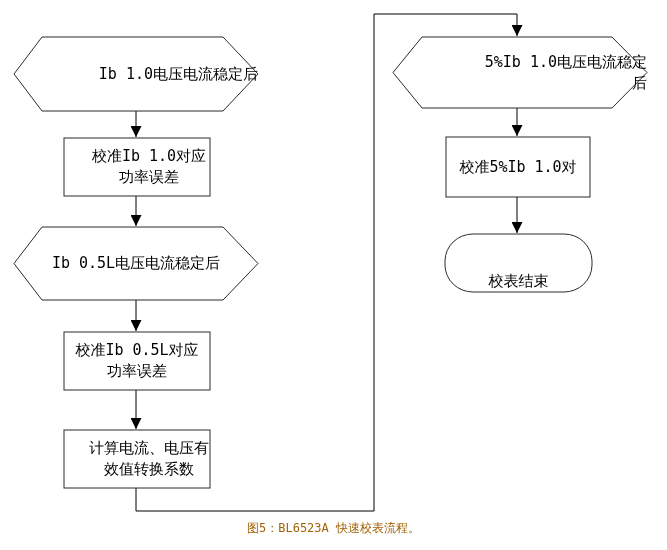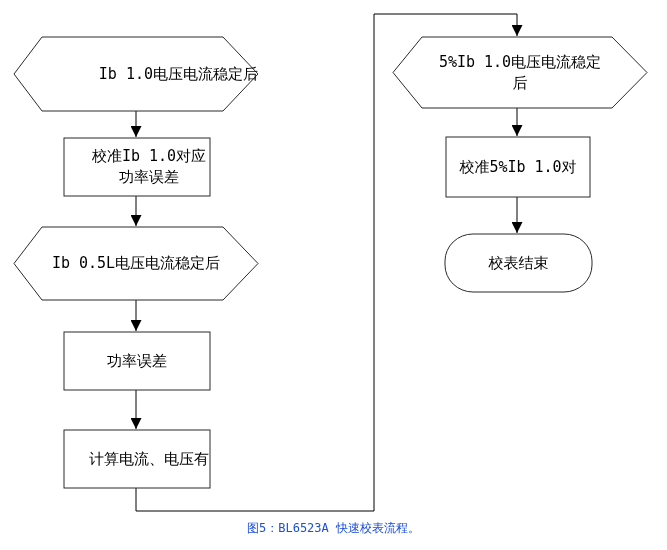--- a/index.html
+++ b/index.html
@@ -25,32 +25,32 @@
     color: #000000;
     white-space: nowrap;
     pointer-events: none;
   }
   
   .lbl-hex-ib10        { left: 14px;  top: 37px;  width: 244px; height: 74px; align-items: flex-end; }
   .lbl-rect-cal-ib10   { left: 64px;  top: 138px; width: 170px; height: 58px; border-radius: 11px; }
   .lbl-hex-ib05l       { left: 14px;  top: 227px; width: 244px; height: 73px; }
   .lbl-rect-cal-ib05l  { left: 64px;  top: 332px; width: 146px; height: 58px; }
   .lbl-rect-calc-rms   { left: 64px;  top: 430px; width: 170px; height: 58px; }
-  .lbl-hex-5pct        { left: 393px; top: 37px;  width: 254px; height: 71px; }
+  .lbl-hex-5pct        { left: 393px; top: 37px;  width: 254px; height: 71px; align-items: flex-end; }
   .lbl-rect-cal-5pct   { left: 446px; top: 137px; width: 144px; height: 60px; }
-  .lbl-term-end        { left: 445px; top: 234px; width: 147px; height: 58px; }
+  .lbl-term-end        { left: 445px; top: 234px; width: 147px; height: 58px; justify-content: flex-end; }
   .caption {
     position: absolute;
     left: 0;
     top: 520px;
     width: 667px;
     text-align: center;
     font-size: 12px;
     line-height: 16px;
-    color: #1d4ed8;
+    color: #a16207;
   }
 </style>
 </head>
 <body>
 
 <div class="stage">
 
   <svg width="667" height="550" viewBox="0 0 667 550">
     <defs>
       <marker id="ah" viewBox="0 0 10 10" refX="10" refY="5" markerWidth="12" markerHeight="11" orient="auto">
@@ -83,25 +83,27 @@
   <div class="label lbl-rect-cal-ib10">
     <div>校准Ib 1.0对应</div>
     <div>功率误差</div>
   </div>
 
   <div class="label lbl-hex-ib05l">
     <div>Ib 0.5L电压电流稳定后</div>
   </div>
 
   <div class="label lbl-rect-cal-ib05l">
+    <div>校准Ib 0.5L对应</div>
     <div>功率误差</div>
   </div>
 
   <div class="label lbl-rect-calc-rms">
     <div>计算电流、电压有</div>
+    <div>效值转换系数</div>
   </div>
 
   <div class="label lbl-hex-5pct">
     <div>5%Ib 1.0电压电流稳定</div>
     <div>后</div>
   </div>
 
   <div class="label lbl-rect-cal-5pct">
     <div>校准5%Ib 1.0对</div>
   </div>

